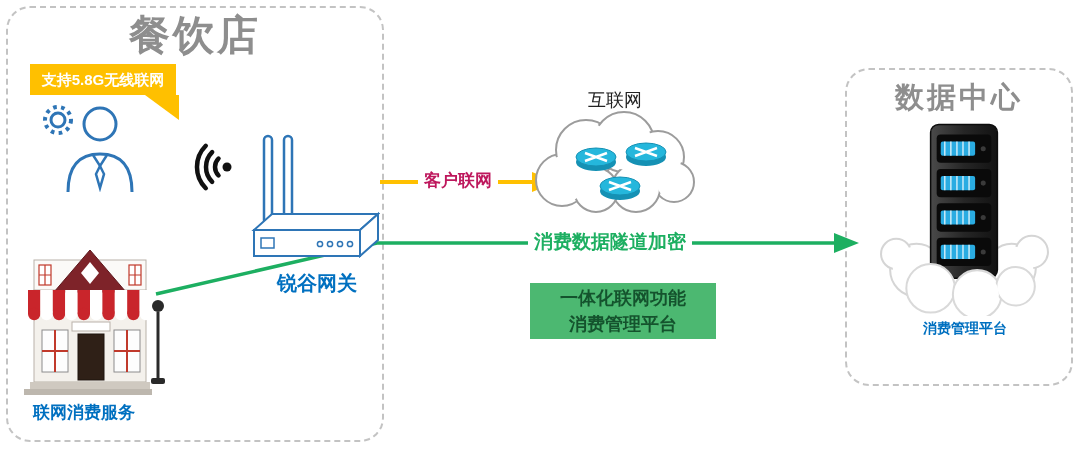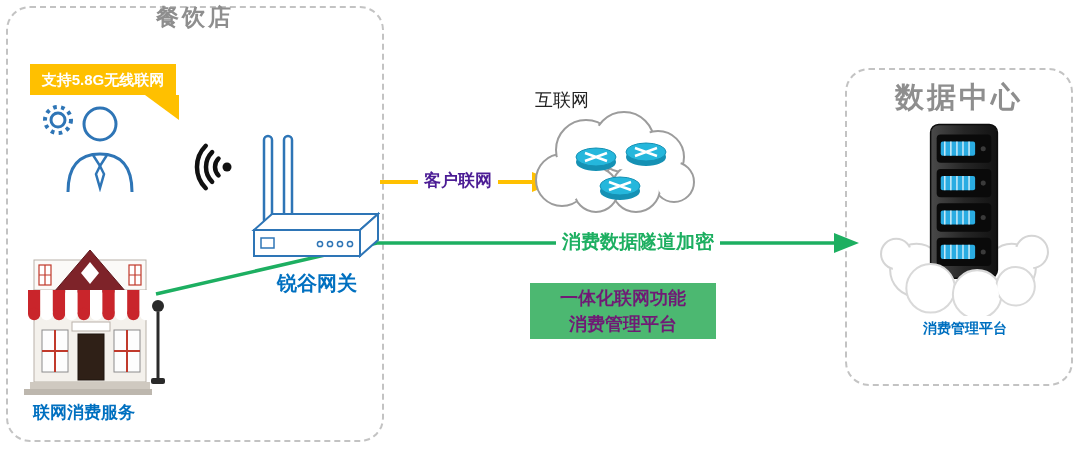--- a/index.html
+++ b/index.html
@@ -4,48 +4,48 @@
 <style>
   * { margin:0; padding:0; box-sizing:border-box; }
   body { background:#fff; font-family:"Liberation Sans", sans-serif; }
   .stage { position:relative; width:1080px; height:449px; background:#fff; overflow:hidden; }
 
   .dashed-box { position:absolute; border:2px dashed #c3c3c3; border-radius:24px; background:transparent; }
   .box-left  { left:6px; top:6px; width:378px; height:436px; }
   .box-right { left:845px; top:68px; width:228px; height:318px; }
 
   .zone-title { position:absolute; text-align:center; color:#8e8e8e; font-weight:600; letter-spacing:3px; z-index:3; }
-  .title-left  { left:6px;  top:2px; width:378px; font-size:23px; }
+  .title-left  { left:6px;  top:8px; width:378px; font-size:41px; }
   .title-right { left:845px; top:78px; width:228px; font-size:29px; }
 
   .badge { position:absolute; left:30px; top:64px; width:146px; height:31px; background:#FFC000;
            color:#fff; font-weight:bold; font-size:15px; line-height:31px; text-align:center; z-index:3; }
   .badge::after { content:""; position:absolute; right:-3px; top:100%; width:0; height:0;
                   border-top:25px solid #FFC000; border-left:34px solid transparent; }
 
   .icon { position:absolute; z-index:2; }
   .icon svg { display:block; width:100%; height:100%; }
 
   .blue-label { position:absolute; color:#0070C0; font-weight:bold; text-align:center; z-index:3; }
   .user-label    { left:22px;  top:192px; width:150px; font-size:18px; }
   .gateway-label { left:250px; top:270px; width:134px; font-size:20px; }
   .store-label   { left:8px;  top:401px; width:152px; font-size:17px;font-family:Liberation Mono, monospace; }
   .platform-label{ left:878px; top:320px; width:174px; font-size:14px; }
 
-  .internet-label { position:absolute; left:535px; top:88px; width:160px; 
+  .internet-label { position:absolute; left:535px; top:88px; width:160px; text-align:center;
                     color:#222; font-size:18px; z-index:3; }
 
   .arrows { position:absolute; left:0; top:0; width:1080px; height:449px; z-index:1; pointer-events:none; }
 
   .link-label { position:absolute; background:#fff; font-weight:bold; z-index:2; padding:1px 6px; }
-  .customer-label { left:418px; top:168px; color:#4c1d95; font-size:17px; }
-  .tunnel-label   { left:528px; top:228px; color:#1DAF61; font-size:19px;margin-left:28px; }
+  .customer-label { left:418px; top:168px; color:#be185d; font-size:17px; }
+  .tunnel-label   { left:528px; top:228px; color:#1DAF61; font-size:19px; }
 
   .info-box { position:absolute; left:530px; top:283px; width:186px; height:56px; background:#4CB871;
-              color:#701a75; font-weight:bold; font-size:18px; text-align:center;
+              color:#14532d; font-weight:bold; font-size:18px; text-align:center;
               display:flex; flex-direction:column; justify-content:center; line-height:26px; z-index:3; }
 
   .person-icon  { left:36px;  top:98px;  width:112px; height:94px; }
   .wifi-icon    { left:182px; top:136px; width:60px;  height:62px; }
   .gateway-icon { left:248px; top:134px; width:132px; height:124px; }
   .store-icon   { left:22px;  top:250px; width:150px; height:150px; }
   .cloud-icon   { left:524px; top:102px; width:180px; height:115px; }
   .server-icon  { left:878px; top:118px; width:172px; height:198px; }
 </style>
 </head>

